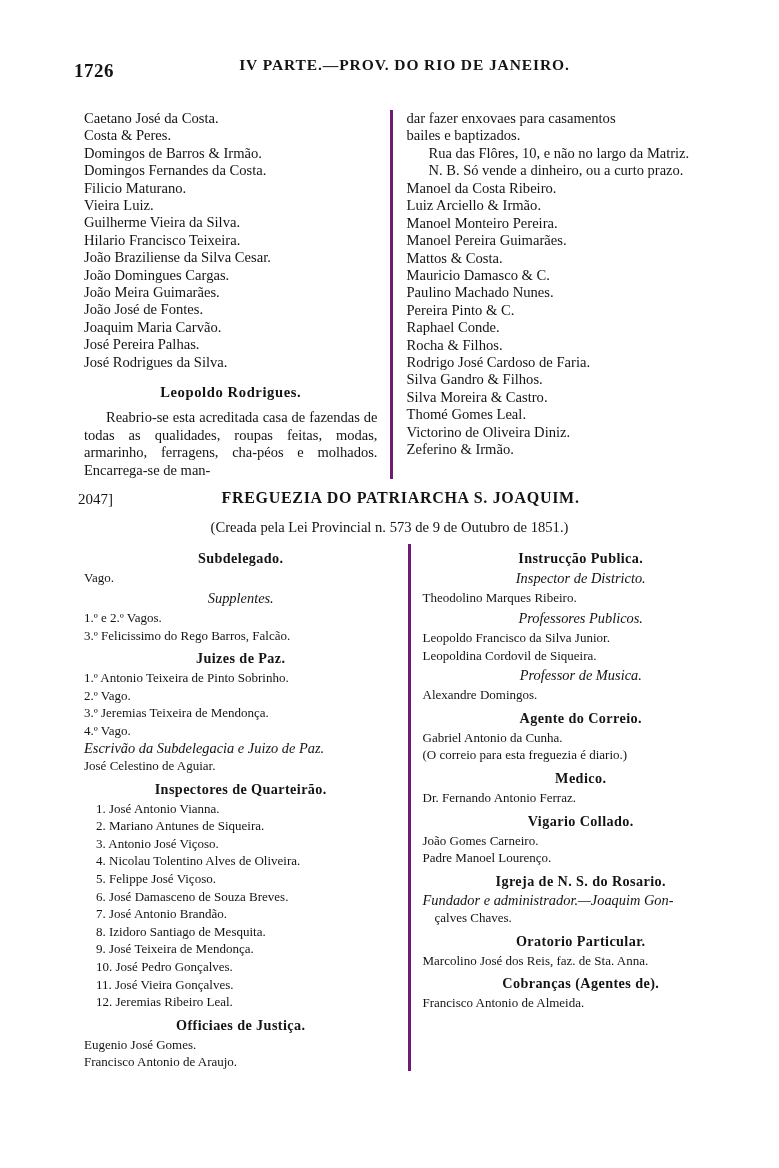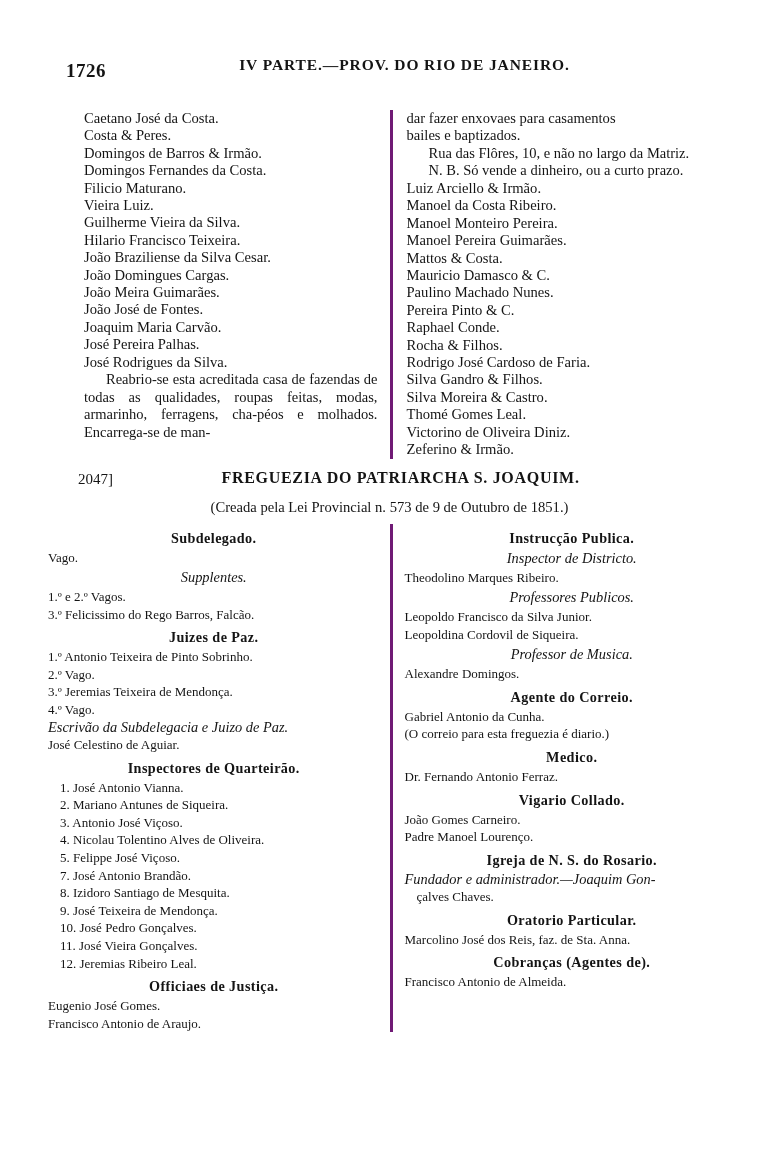--- a/index.html
+++ b/index.html
@@ -20,21 +20,21 @@
     height: 1168px;
     box-sizing: border-box;
     padding: 56px 40px 30px 40px;
   }
   .header {
     position: relative;
     height: 34px;
   }
   .folio {
     position: absolute;
-    left: 26px;
+    left: 34px;
     top: 4px;
     font-size: 19px;
     font-weight: bold;
     letter-spacing: 0.5px;
   }
   .header-title {
     text-align: center;
     font-size: 15.5px;
     font-weight: bold;
     letter-spacing: 0.9px;
@@ -112,20 +112,21 @@
     padding-left: 22px;
   }
   .freguezia-sub {
     text-align: center;
     font-size: 14.6px;
     margin: 6px 0 8px 0;
   }
   .lower {
     display: flex;
     position: relative;
+    margin-left: 36px;
   }
   .lower .col-left {
     padding-left: 8px;
     padding-right: 10px;
   }
   .lower .col-right {
     padding-left: 12px;
   }
   .num-line {
     font-size: 13px;
@@ -158,30 +159,31 @@
       <div class="line">Guilherme Vieira da Silva.</div>
       <div class="line">Hilario Francisco Teixeira.</div>
       <div class="line">João Braziliense da  Silva Cesar.</div>
       <div class="line">João Domingues Cargas.</div>
       <div class="line">João Meira Guimarães.</div>
       <div class="line">João José de Fontes.</div>
       <div class="line">Joaquim Maria Carvão.</div>
       <div class="line">José Pereira Palhas.</div>
       <div class="line">José Rodrigues da Silva.</div>
 
+      <div class="sec-head">Leopoldo Rodrigues.</div>
       <div class="para">Reabrio-se  esta  acreditada  casa  de fazendas  de  todas  as  qualidades,  roupas feitas, modas, armarinho, ferragens, cha-péos e molhados.  Encarrega-se  de man-</div>
     </div>
 
     <div class="col col-right">
       <div class="line">dar  fazer  enxovaes  para   casamentos</div>
       <div class="line">bailes e baptizados.</div>
       <div class="para">Rua das Flôres, 10, e não no largo da Matriz.</div>
       <div class="para">N. B. Só vende a dinheiro, ou a curto prazo.</div>
+      <div class="line">Manoel da Costa Ribeiro.</div>
       <div class="line">Luiz Arciello &amp; Irmão.</div>
-      <div class="line">Manoel da Costa Ribeiro.</div>
       <div class="line">Manoel Monteiro Pereira.</div>
       <div class="line">Manoel Pereira Guimarães.</div>
       <div class="line">Mattos &amp; Costa.</div>
       <div class="line">Mauricio Damasco &amp; C.</div>
       <div class="line">Paulino Machado Nunes.</div>
       <div class="line">Pereira Pinto &amp; C.</div>
       <div class="line">Raphael Conde.</div>
       <div class="line">Rocha &amp; Filhos.</div>
       <div class="line">Rodrigo José Cardoso de Faria.</div>
       <div class="line">Silva Gandro &amp; Filhos.</div>
@@ -217,20 +219,21 @@
 
       <div class="sec-italic-left">Escrivão da Subdelegacia e Juizo de Paz.</div>
       <div class="num-line">José Celestino de Aguiar.</div>
 
       <div class="sec-head-small">Inspectores de Quarteirão.</div>
       <div class="num-line ind">1. José Antonio Vianna.</div>
       <div class="num-line ind">2. Mariano Antunes de Siqueira.</div>
       <div class="num-line ind">3. Antonio José Viçoso.</div>
       <div class="num-line ind">4. Nicolau Tolentino Alves de Oliveira.</div>
       <div class="num-line ind">5. Felippe José Viçoso.</div>
+      <div class="num-line ind">6. José Damasceno de Souza Breves.</div>
       <div class="num-line ind">7. José Antonio Brandão.</div>
       <div class="num-line ind">8. Izidoro Santiago de Mesquita.</div>
       <div class="num-line ind">9. José Teixeira de Mendonça.</div>
       <div class="num-line ind">10. José Pedro Gonçalves.</div>
       <div class="num-line ind">11. José Vieira Gonçalves.</div>
       <div class="num-line ind">12. Jeremias Ribeiro Leal.</div>
 
       <div class="sec-head-small">Officiaes de Justiça.</div>
       <div class="num-line">Eugenio José Gomes.</div>
       <div class="num-line">Francisco Antonio de Araujo.</div>

